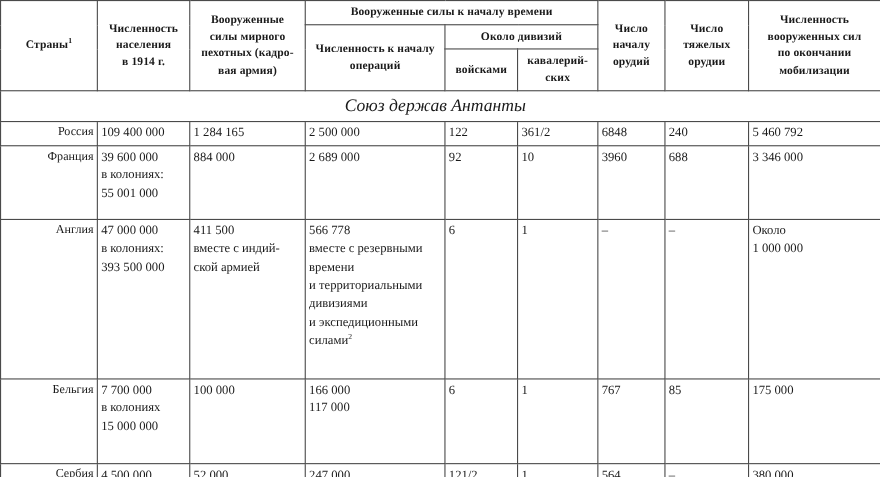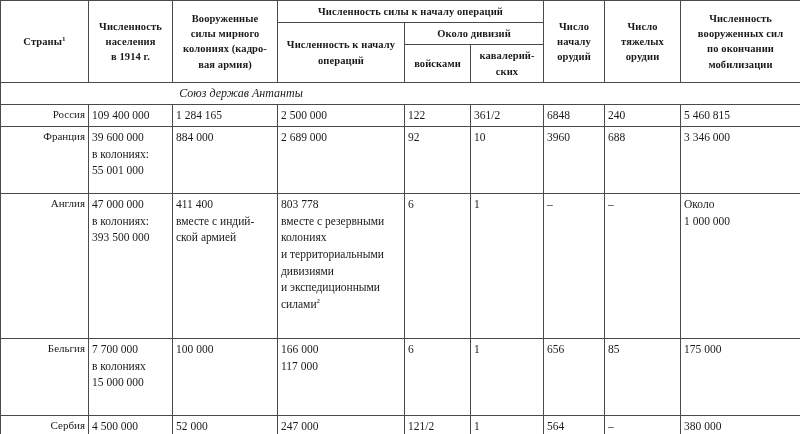--- a/index.html
+++ b/index.html
@@ -47,23 +47,23 @@
     font-size: 11px;
   }
   td.num {
     font-size: 11.5px;
   }
   td.num .sub,
   td.country .sub {
     display: block;
   }
   tr.section-row td {
-    text-align: center;
+    text-align: right;
     font-style: italic;
-    font-size: 12px;
+    font-size: 16px;
     padding-right: 322px;
     vertical-align: middle;
     font-family: "Liberation Serif", "DejaVu Serif", serif;
   }
   sup {
     font-size: 7px;
     vertical-align: super;
     line-height: 0;
   }
   
@@ -105,24 +105,24 @@
       <tr>
         <th rowspan="3"><span>Страны</span><sup>1</sup></th>
         <th rowspan="3">
           <span>Численность</span><br>
           <span>населения</span><br>
           <span>в 1914 г.</span>
         </th>
         <th rowspan="3">
           <span>Вооруженные</span><br>
           <span>силы мирного</span><br>
-          <span>колониях (кадро-</span><br>
+          <span>пехотных (кадро-</span><br>
           <span>вая армия)</span>
         </th>
-        <th colspan="3" class="h-group">Численность силы к началу операций</th>
+        <th colspan="3" class="h-group">Вооруженные силы к началу времени</th>
         <th rowspan="3">
           <span>Число</span><br>
           <span>началу</span><br>
           <span>орудий</span>
         </th>
         <th rowspan="3">
           <span>Число</span><br>
           <span>тяжелых</span><br>
           <span>орудии</span>
         </th>
@@ -156,21 +156,21 @@
 
       <tr class="r-rus">
         <td class="country">Россия</td>
         <td class="num">109 400 000</td>
         <td class="num">1 284 165</td>
         <td class="num">2 500 000</td>
         <td class="num">122</td>
         <td class="num">361/2</td>
         <td class="num">6848</td>
         <td class="num">240</td>
-        <td class="num">5 460 815</td>
+        <td class="num">5 460 792</td>
       </tr>
 
       <tr class="r-fra tall-fra">
         <td class="country">Франция</td>
         <td class="num">
           <span>39 600 000</span>
           <span class="sub">в колониях:</span>
           <span class="sub">55 001 000</span>
         </td>
         <td class="num">884 000</td>
@@ -183,28 +183,28 @@
       </tr>
 
       <tr class="r-eng tall-eng">
         <td class="country">Англия</td>
         <td class="num">
           <span>47 000 000</span>
           <span class="sub">в колониях:</span>
           <span class="sub">393 500 000</span>
         </td>
         <td class="num">
-          <span>411 400</span>
+          <span>411 500</span>
           <span class="sub">вместе с индий-</span>
           <span class="sub">ской армией</span>
         </td>
         <td class="num">
-          <span>803 778</span>
+          <span>566 778</span>
           <span class="sub">вместе с резервными</span>
-          <span class="sub">колониях</span>
+          <span class="sub">времени</span>
           <span class="sub">и территориальными</span>
           <span class="sub">дивизиями</span>
           <span class="sub">и экспедиционными</span>
           <span class="sub"><span>силами</span><sup>2</sup></span>
         </td>
         <td class="num">6</td>
         <td class="num">1</td>
         <td class="num">–</td>
         <td class="num">–</td>
         <td class="num">
@@ -220,21 +220,21 @@
           <span class="sub">в колониях</span>
           <span class="sub">15 000 000</span>
         </td>
         <td class="num">100 000</td>
         <td class="num">
           <span>166 000</span>
           <span class="sub">117 000</span>
         </td>
         <td class="num">6</td>
         <td class="num">1</td>
-        <td class="num">656</td>
+        <td class="num">767</td>
         <td class="num">85</td>
         <td class="num">175 000</td>
       </tr>
 
       <tr class="r-ser">
         <td class="country">Сербия</td>
         <td class="num">4 500 000</td>
         <td class="num">52 000</td>
         <td class="num">247 000</td>
         <td class="num">121/2</td>

